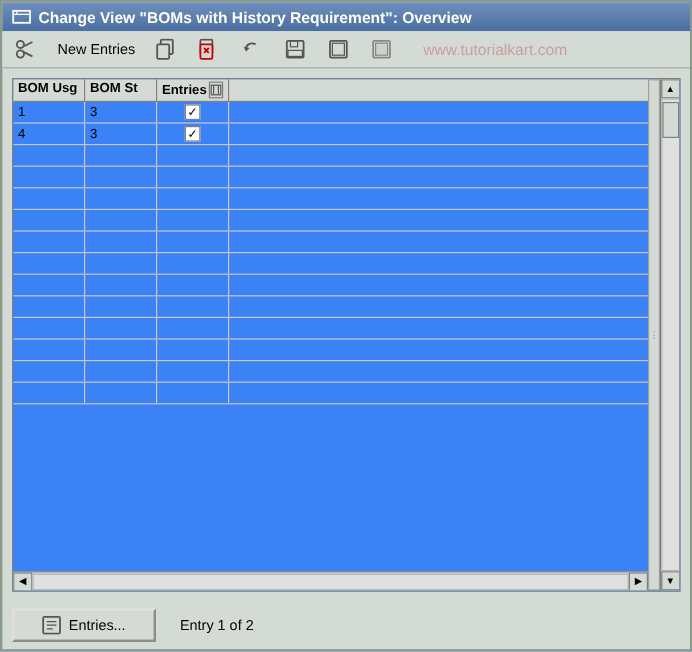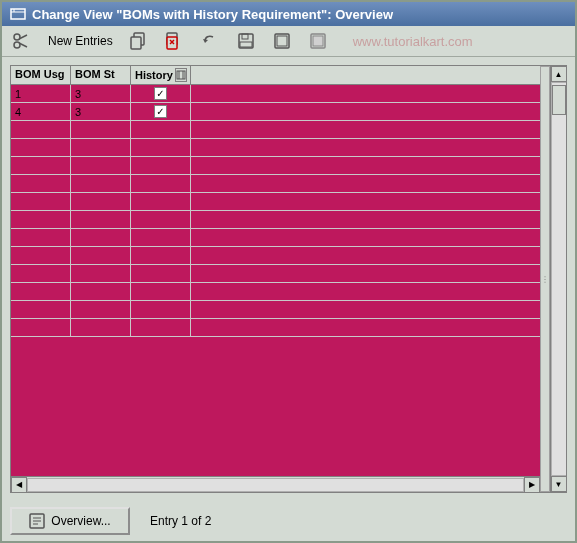--- a/index.html
+++ b/index.html
@@ -73,21 +73,21 @@
 
     .content-area {
       flex: 1;
       padding: 8px;
       display: flex;
       flex-direction: column;
       gap: 8px;
     }
 
     .table-container {
-      background: #be185d;
+      background: #3b82f6;
       border: 1px solid #808080;
       flex: 1;
       display: flex;
       flex-direction: row;
       overflow: hidden;
     }
 
     .table-inner {
       flex: 1;
       display: flex;
@@ -340,21 +340,21 @@
 
   <div class="content-area">
 
     <div class="table-container">
       <div class="table-inner">
 
         <div class="table-header">
           <div class="col-header bom-usg">BOM Usg</div>
           <div class="col-header bom-st">BOM St</div>
           <div class="col-header hist-req">
-            <span>History</span>
+            <span>Entries</span>
             <div class="col-settings-icon">
               <svg width="10" height="10" viewBox="0 0 10 10">
                 <rect x="1" y="1" width="8" height="8" fill="none" stroke="#555" stroke-width="1"></rect>
                 <line x1="3" y1="1" x2="3" y2="9" stroke="#555" stroke-width="1"></line>
                 <line x1="7" y1="1" x2="7" y2="9" stroke="#555" stroke-width="1"></line>
               </svg>
             </div>
           </div>
         </div>
 
@@ -458,17 +458,17 @@
   </div>
 
   <div class="bottom-bar">
     <button class="position-btn">
       <svg width="16" height="16" viewBox="0 0 16 16">
         <rect x="1" y="1" width="14" height="14" rx="1" fill="none" stroke="#555" stroke-width="1.5"></rect>
         <line x1="4" y1="5" x2="12" y2="5" stroke="#555" stroke-width="1"></line>
         <line x1="4" y1="8" x2="12" y2="8" stroke="#555" stroke-width="1"></line>
         <line x1="4" y1="11" x2="9" y2="11" stroke="#555" stroke-width="1"></line>
       </svg>
-      <span>Overview...</span>
+      <span>Entries...</span>
     </button>
     <span class="entry-info">Entry 1 of 2</span>
   </div>
 </div>
 
 </body></html>

